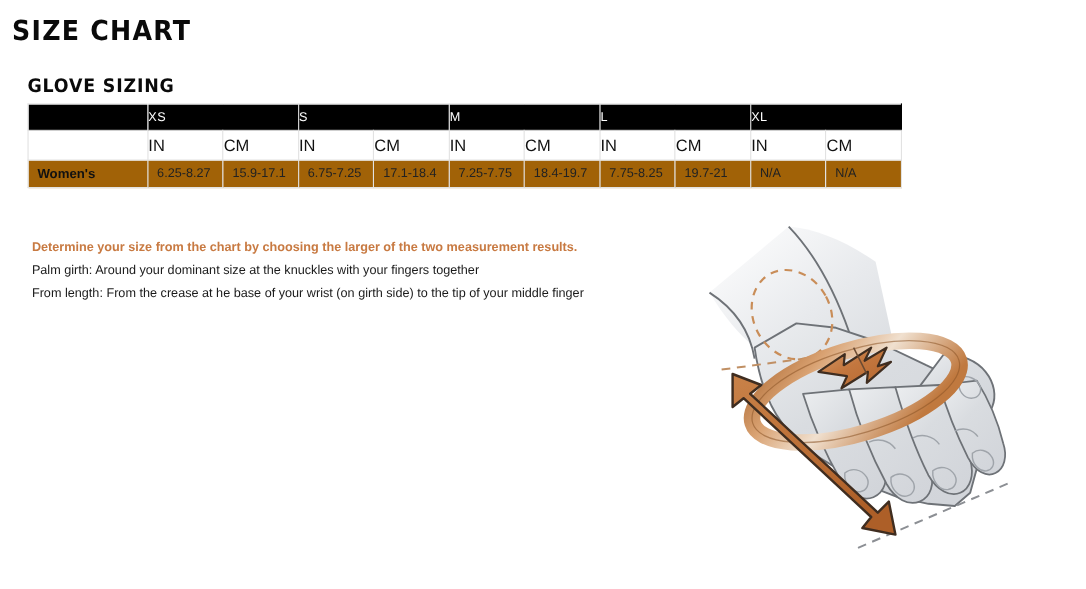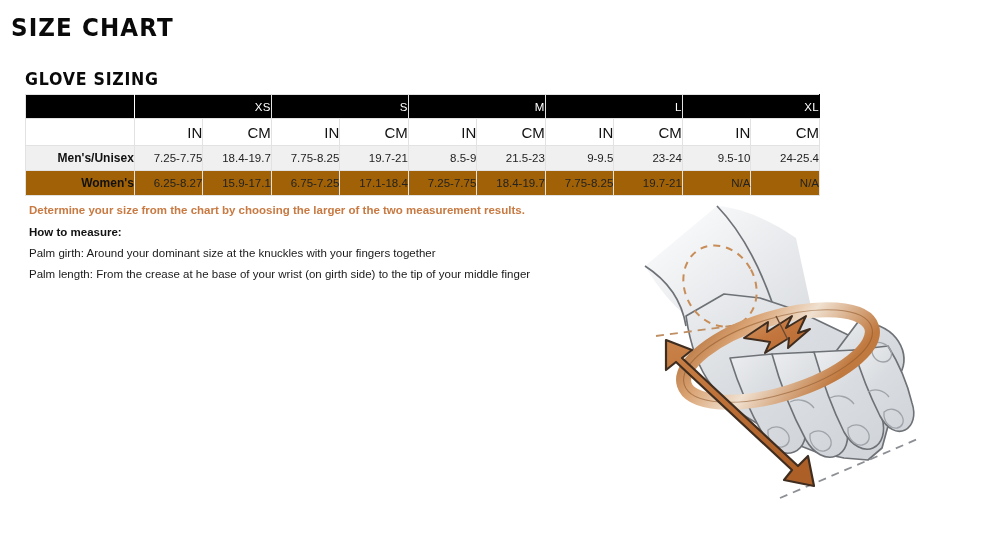--- a/index.html
+++ b/index.html
@@ -54,21 +54,21 @@
   table.size-table {
     border-collapse: collapse;
     width: 795px;
     table-layout: fixed;
     font-size: 11.5px;
   }
   table.size-table td,
   table.size-table th {
     border: 1px solid #e2e2e2;
     padding: 0;
-    text-align: right;
+    text-align: left;
     font-weight: normal;
   }
   
   tr.size-head > * {
     background: #000000;
     color: #ffffff;
     height: 23px;
     font-size: 11.5px;
     font-weight: bold;
     text-align: center;
@@ -106,21 +106,21 @@
   tr.row-shaded > * { background: #f0f0f0; }
   tr.row-plain > * { background: #a16207; }
 
   col.c-label { width: 108px; }
   col.c-cell  { width: 68px; }
 
   
   #instructions {
     position: absolute;
     left: 29px;
-    top: 200px;
+    top: 215px;
     width: 590px;
     font-size: 11.5px;
     line-height: 21px;
   }
   #instructions .note-orange {
     color: #c87a42;
     font-weight: bold;
     font-size: 11.5px;
     display: block;
   }
@@ -181,56 +181,42 @@
         <td>IN</td>
         <td>CM</td>
         <td>IN</td>
         <td>CM</td>
         <td>IN</td>
         <td>CM</td>
         <td>IN</td>
         <td>CM</td>
         <td>IN</td>
         <td>CM</td>
-      </tr>
-      <tr class="data-row row-shaded">
-        <th>Men's/Unisex</th>
-        <td>7.25-7.75</td>
-        <td>18.4-19.7</td>
-        <td>7.75-8.25</td>
-        <td>19.7-21</td>
-        <td>8.5-9</td>
-        <td>21.5-23</td>
-        <td>9-9.5</td>
-        <td>23-24</td>
-        <td>9.5-10</td>
-        <td>24-25.4</td>
       </tr>
       <tr class="data-row row-plain">
         <th>Women's</th>
         <td>6.25-8.27</td>
         <td>15.9-17.1</td>
         <td>6.75-7.25</td>
         <td>17.1-18.4</td>
         <td>7.25-7.75</td>
         <td>18.4-19.7</td>
         <td>7.75-8.25</td>
         <td>19.7-21</td>
         <td>N/A</td>
         <td>N/A</td>
       </tr>
     </tbody>
   </table>
 </div>
 
 <div id="instructions">
   <span class="note-orange">Determine your size from the chart by choosing the larger of the two measurement results.</span>
-  <span class="how-label">How to measure:</span>
   <span class="measure-line"><b>Palm girth:</b><span> Around your dominant size at the knuckles with your fingers together</span></span>
-  <span class="measure-line"><b>Palm length:</b><span> From the crease at he base of your wrist (on girth side) to the tip of your middle finger</span></span>
+  <span class="measure-line"><b>From length:</b><span> From the crease at he base of your wrist (on girth side) to the tip of your middle finger</span></span>
 </div>
 
 <div id="hand-illustration">
 <svg width="367" height="337" viewBox="0 0 367 337" xmlns="http://www.w3.org/2000/svg">
   <defs>
     <linearGradient id="gradHand" x1="0" y1="0" x2="0.8" y2="1">
       <stop offset="0%" stop-color="#eceef0"></stop>
       <stop offset="45%" stop-color="#d9dce0"></stop>
       <stop offset="100%" stop-color="#d2d5da"></stop>
     </linearGradient>

